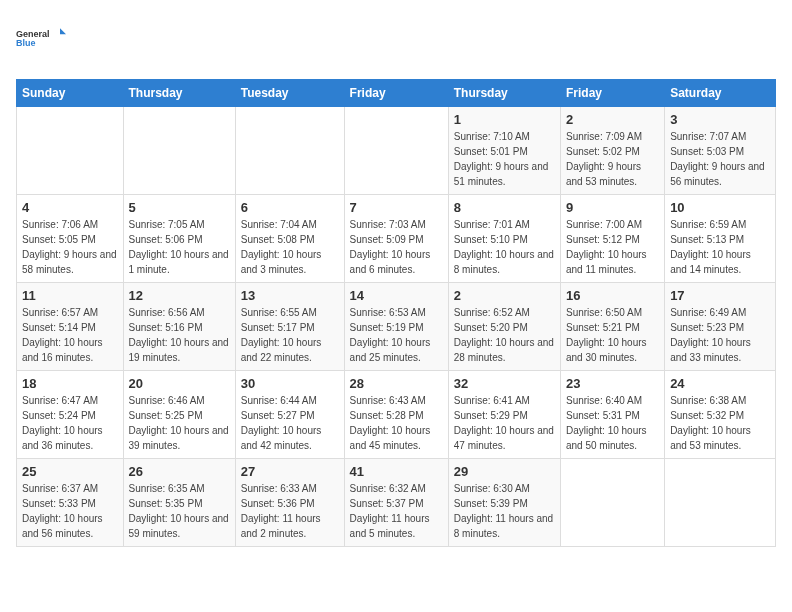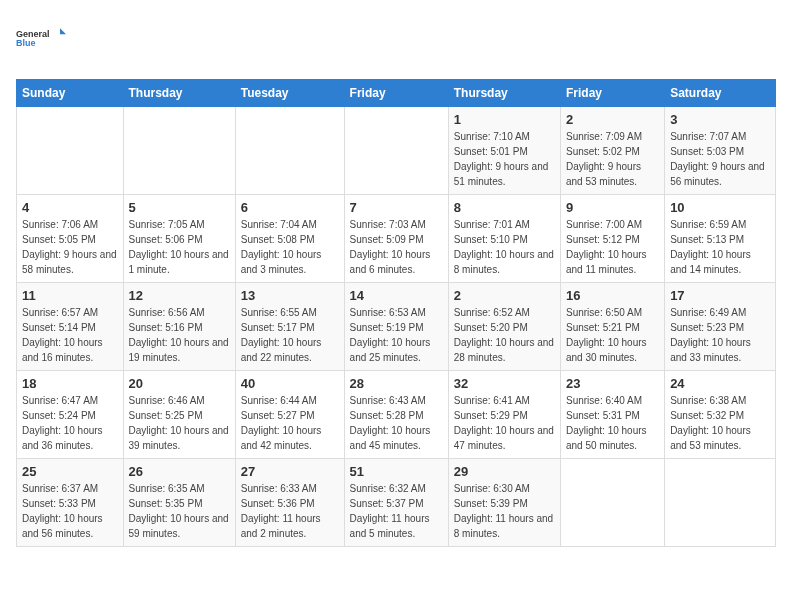--- a/index.html
+++ b/index.html
@@ -188,21 +188,21 @@
       <tr>
         <td>
           <span class="day-num">18</span>
           <div class="day-info">Sunrise: 6:47 AM<br>Sunset: 5:24 PM<br>Daylight: 10 hours and 36 minutes.</div>
         </td>
         <td>
           <span class="day-num">20</span>
           <div class="day-info">Sunrise: 6:46 AM<br>Sunset: 5:25 PM<br>Daylight: 10 hours and 39 minutes.</div>
         </td>
         <td>
-          <span class="day-num">40</span>
+          <span class="day-num">30</span>
           <div class="day-info">Sunrise: 6:44 AM<br>Sunset: 5:27 PM<br>Daylight: 10 hours and 42 minutes.</div>
         </td>
         <td>
           <span class="day-num">28</span>
           <div class="day-info">Sunrise: 6:43 AM<br>Sunset: 5:28 PM<br>Daylight: 10 hours and 45 minutes.</div>
         </td>
         <td>
           <span class="day-num">32</span>
           <div class="day-info">Sunrise: 6:41 AM<br>Sunset: 5:29 PM<br>Daylight: 10 hours and 47 minutes.</div>
         </td>
@@ -222,21 +222,21 @@
         </td>
         <td>
           <span class="day-num">26</span>
           <div class="day-info">Sunrise: 6:35 AM<br>Sunset: 5:35 PM<br>Daylight: 10 hours and 59 minutes.</div>
         </td>
         <td>
           <span class="day-num">27</span>
           <div class="day-info">Sunrise: 6:33 AM<br>Sunset: 5:36 PM<br>Daylight: 11 hours and 2 minutes.</div>
         </td>
         <td>
-          <span class="day-num">51</span>
+          <span class="day-num">41</span>
           <div class="day-info">Sunrise: 6:32 AM<br>Sunset: 5:37 PM<br>Daylight: 11 hours and 5 minutes.</div>
         </td>
         <td>
           <span class="day-num">29</span>
           <div class="day-info">Sunrise: 6:30 AM<br>Sunset: 5:39 PM<br>Daylight: 11 hours and 8 minutes.</div>
         </td>
         <td class="empty-cell"></td>
         <td class="empty-cell"></td>
       </tr>
     </tbody>

